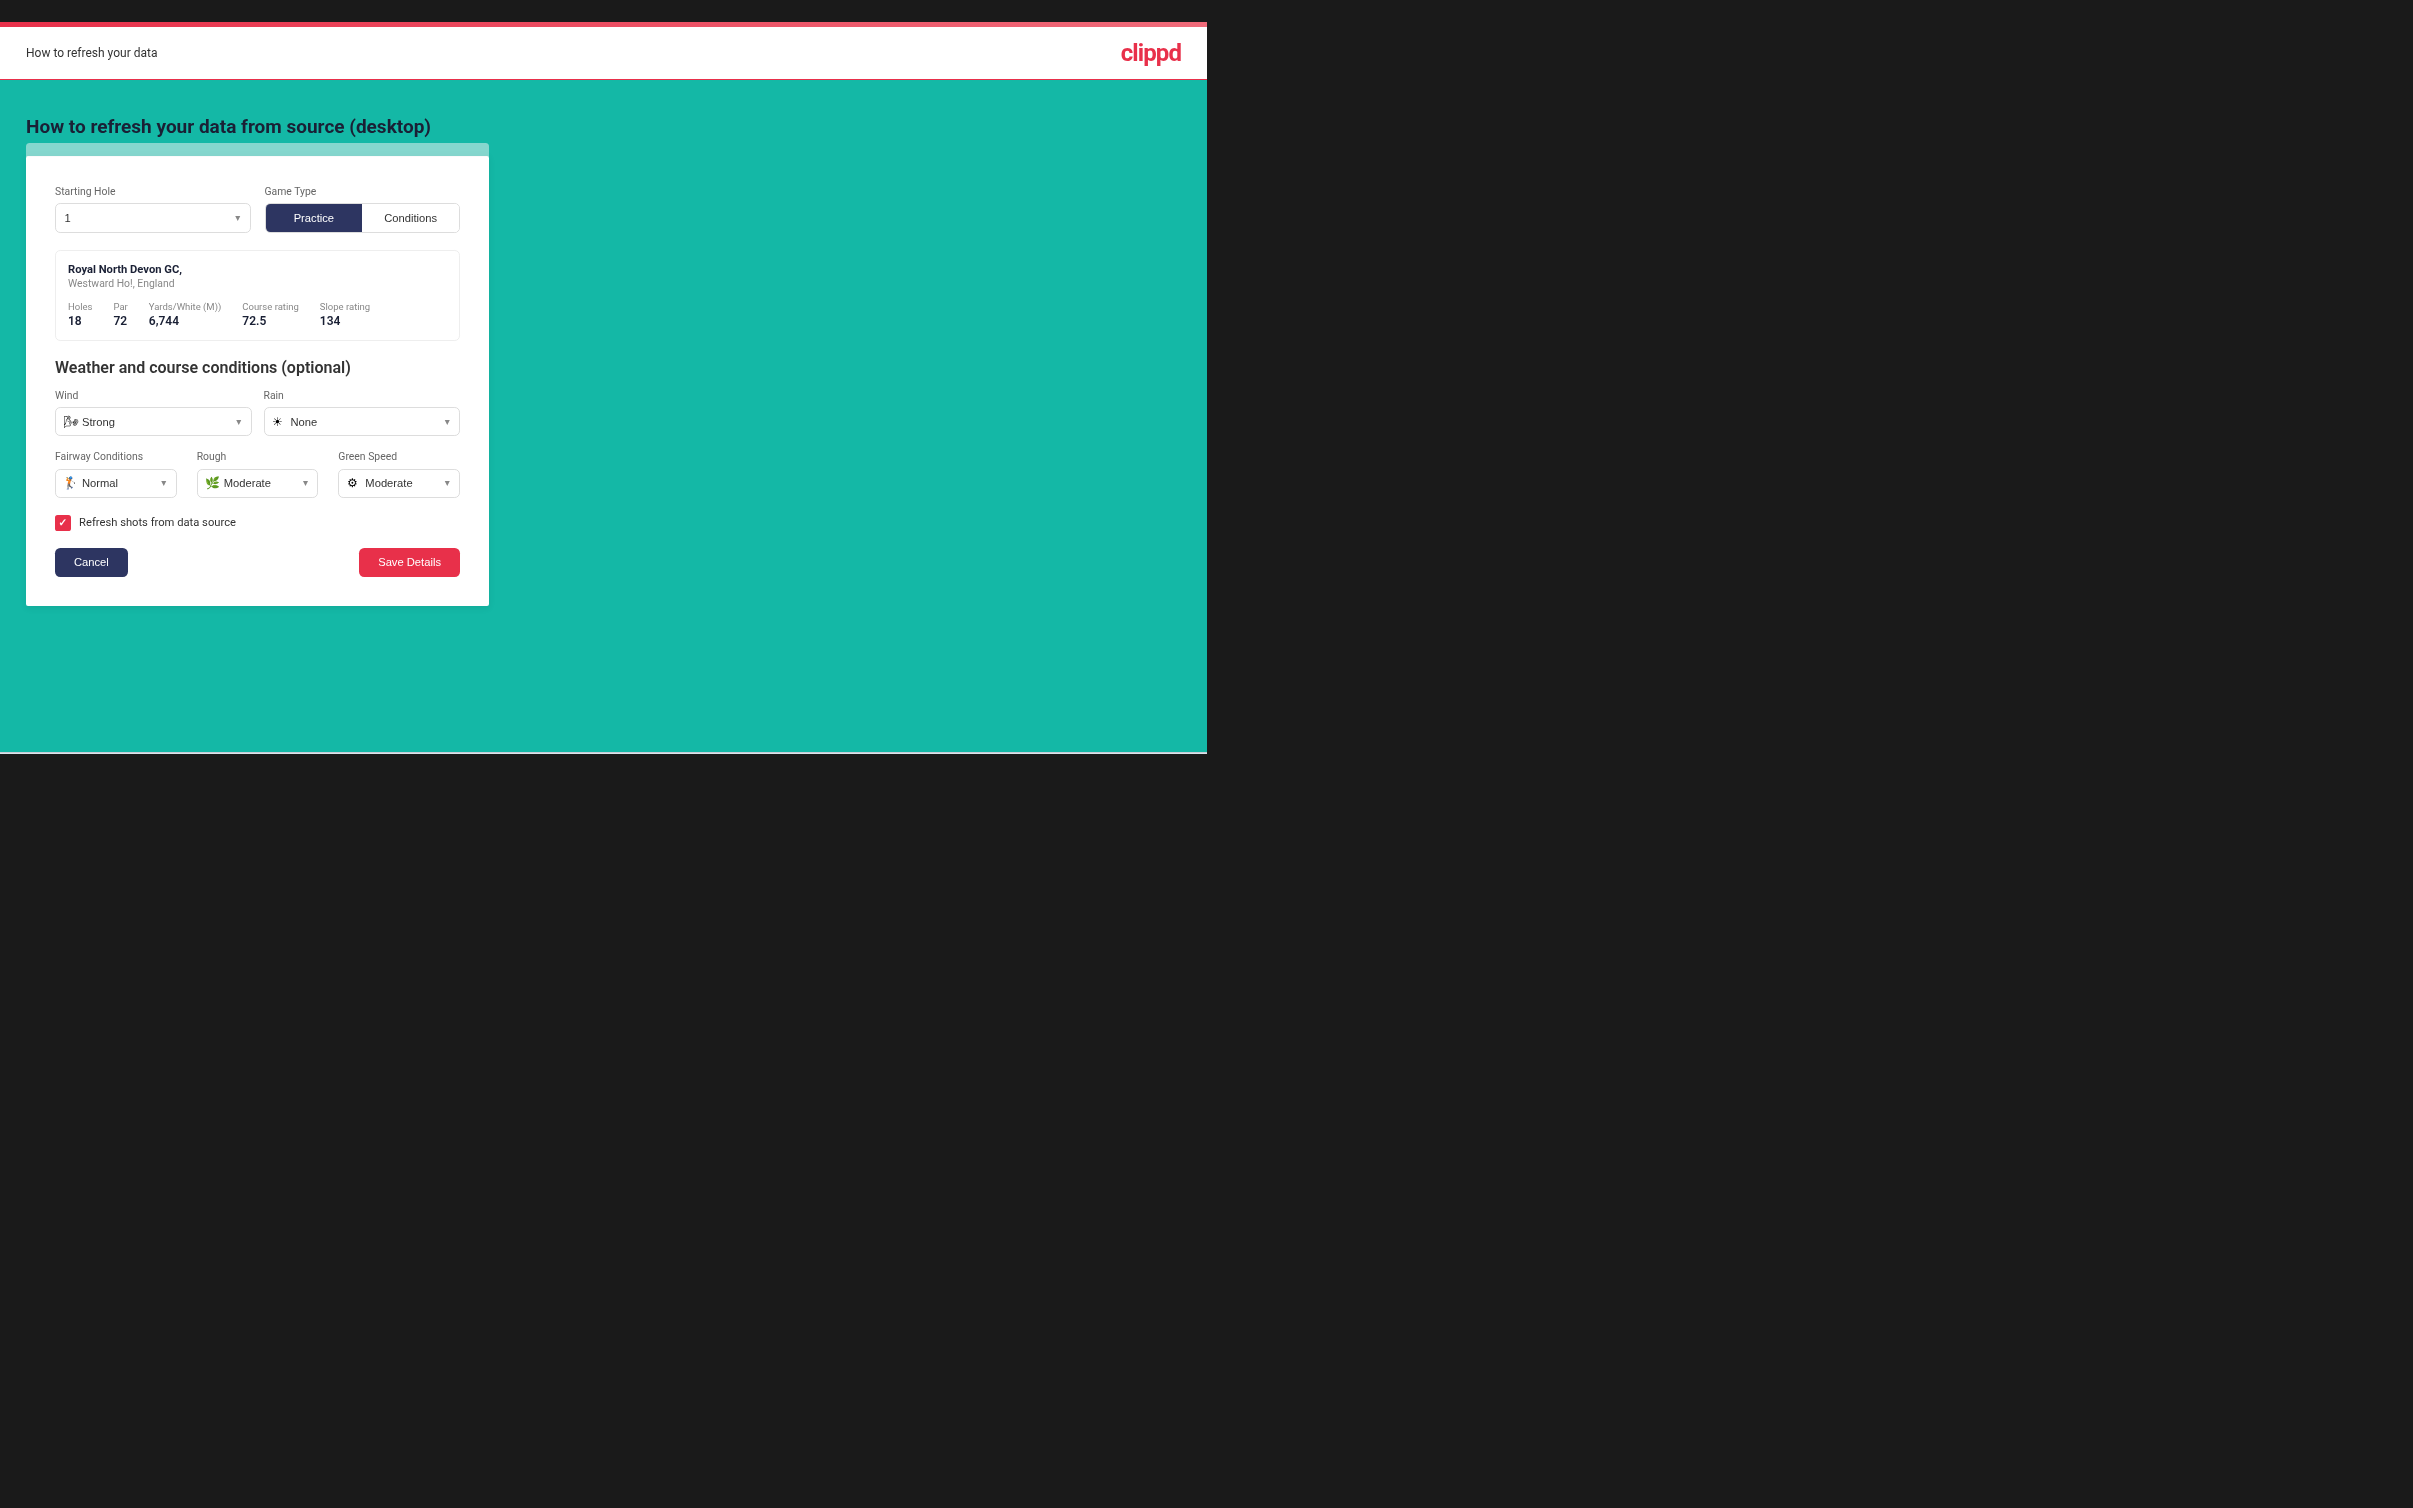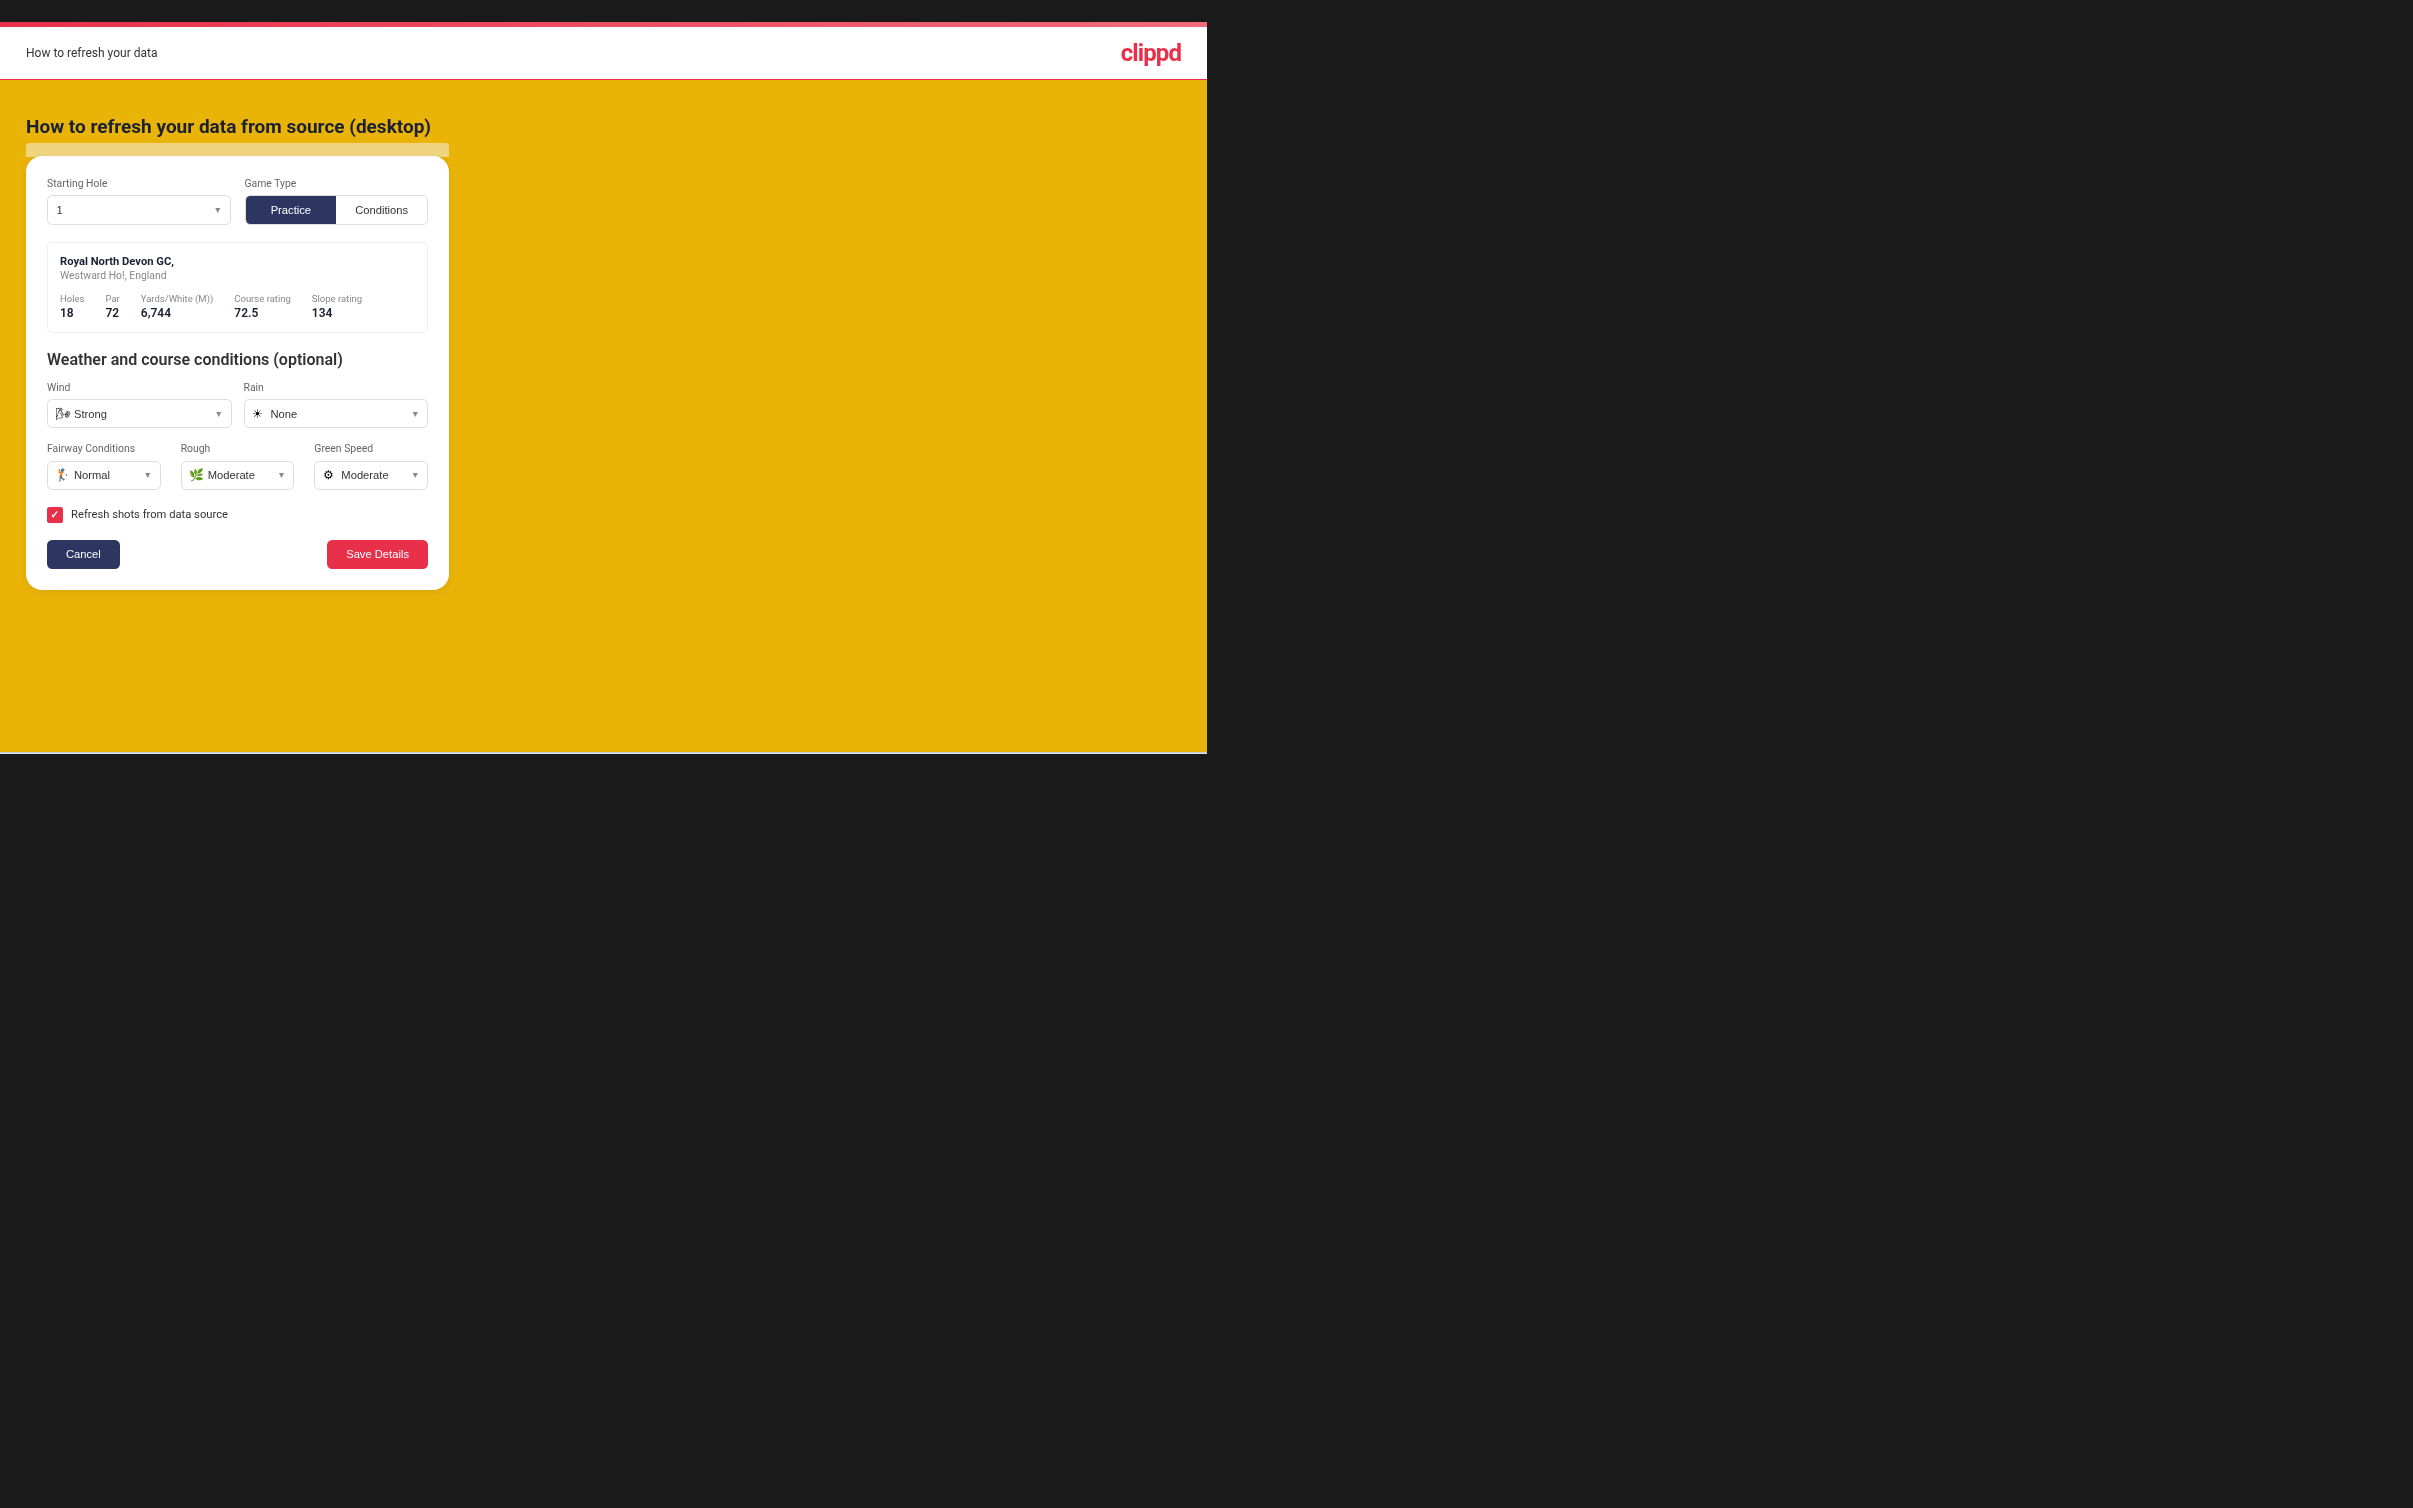--- a/index.html
+++ b/index.html
@@ -31,21 +31,21 @@
       color: #333;
       font-weight: 400;
     }
     .logo {
       font-size: 24px;
       font-weight: 700;
       color: #e8304a;
       letter-spacing: -0.9px;
     }
     .main-content {
-      background: #eab308;
+      background: #14b8a6;
       padding: 35px 26px 26px 26px;
       min-height: calc(754px - 82px);
       display: flex;
       flex-direction: column;
     }
     .page-heading {
       font-size: 19px;
       font-weight: 700;
       color: #1a2035;
       margin-bottom: 5.2px;
@@ -55,23 +55,23 @@
       color: #4a5568;
       margin-bottom: 26px;
     }
     .content-area {
       display: flex;
       gap: 35px;
       flex: 1;
     }
     .form-panel {
       background: #ffffff;
-      border-radius: 16px;
-      padding: 21px;
-      width: 423px;
+      border-radius: 2px;
+      padding: 29px;
+      width: 463px;
       flex-shrink: 0;
       box-shadow: 0 1.7px 7px rgba(0,0,0,0.08);
     }
     .form-section {
       margin-bottom: 17px;
     }
     .form-label {
       font-size: 10.4px;
       color: #666;
       margin-bottom: 5.2px;

